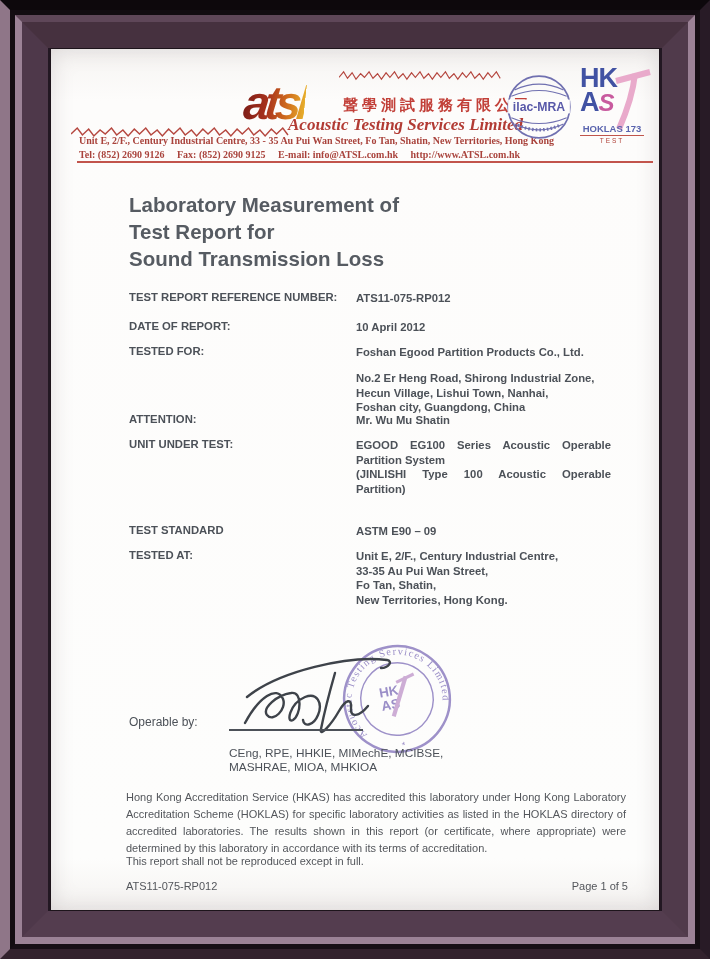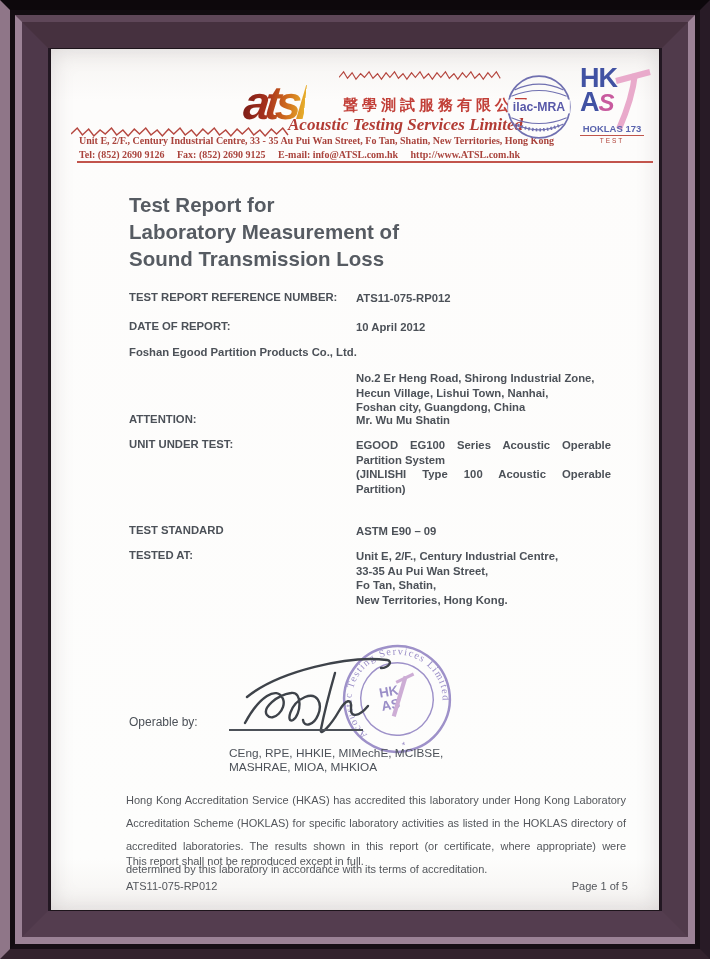--- a/index.html
+++ b/index.html
@@ -52,21 +52,21 @@
   .row .lbl{width:227px;flex:none;}
   .row .val{width:255px;white-space:pre-line;line-height:14.5px;}
   .row.justify .val{text-align:justify;}
   
   .approved{left:78px;top:666px;font-size:12px;color:#4c5158;}
   .sigline{left:178px;top:680px;width:134px;height:2px;background:#4c5158;}
   .names{left:178px;top:684px;font-size:11.8px;line-height:13.8px;color:#4c5158;white-space:pre-line;}
   .sig-svg{left:168px;top:598px;}
   .stamp{left:288px;top:592px;transform:rotate(-10deg);opacity:.88;}
   
-  .para{left:75px;top:740px;width:500px;font-size:11px;line-height:23px;
+  .para{left:75px;top:740px;width:500px;font-size:11px;line-height:17px;
         text-align:justify;color:#53565b;}
   .note{left:75px;top:806px;font-size:11px;color:#53565b;}
   .bottomrow{left:75px;top:831px;width:502px;display:flex;
              justify-content:space-between;font-size:11px;color:#53565b;}
 </style>
 </head>
 <body>
 
 <div class="scene">
   <div class="f-outer"></div>
@@ -107,34 +107,35 @@
         <path d="M36,14 L70,5" stroke="#e9aacb" stroke-width="6" fill="none"></path>
         <path d="M55,7 C53,26 46,46 39,62" stroke="#e9aacb" stroke-width="6" fill="none"></path>
       </svg>
       <div class="hoklas">HOKLAS 173</div>
       <div class="hk-test">TEST</div>
     </div>
 
     <div class="abs divider"></div>
 
     <div class="abs title">
+      <div>Laboratory Measurement of</div>
       <div>Test Report for</div>
-      <div>Laboratory Measurement of</div>
       <div>Sound Transmission Loss</div>
     </div>
 
     <div class="row" style="top:242px">
       <div class="lbl">TEST REPORT REFERENCE NUMBER:</div>
       <div class="val">ATS11-075-RP012</div>
     </div>
     <div class="row" style="top:271px">
       <div class="lbl">DATE OF REPORT:</div>
       <div class="val">10 April 2012</div>
     </div>
     <div class="row" style="top:296px">
+      <div class="lbl">TESTED FOR:</div>
       <div class="val">Foshan Egood Partition Products Co., Ltd.</div>
     </div>
     <div class="row" style="top:322px">
       <div class="lbl"></div>
       <div class="val">No.2 Er Heng Road, Shirong Industrial Zone,
 Hecun Village, Lishui Town, Nanhai,
 Foshan city, Guangdong, China</div>
     </div>
     <div class="row" style="top:364px">
       <div class="lbl">ATTENTION:</div>

